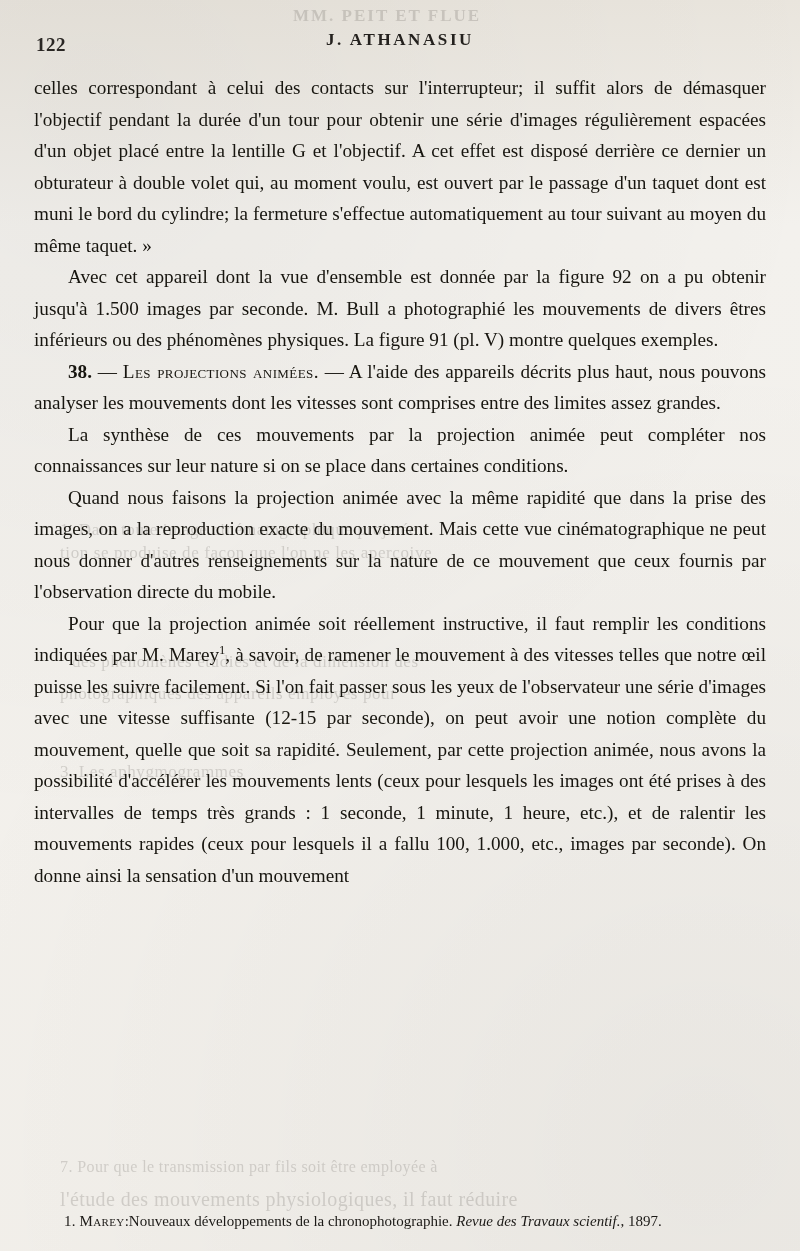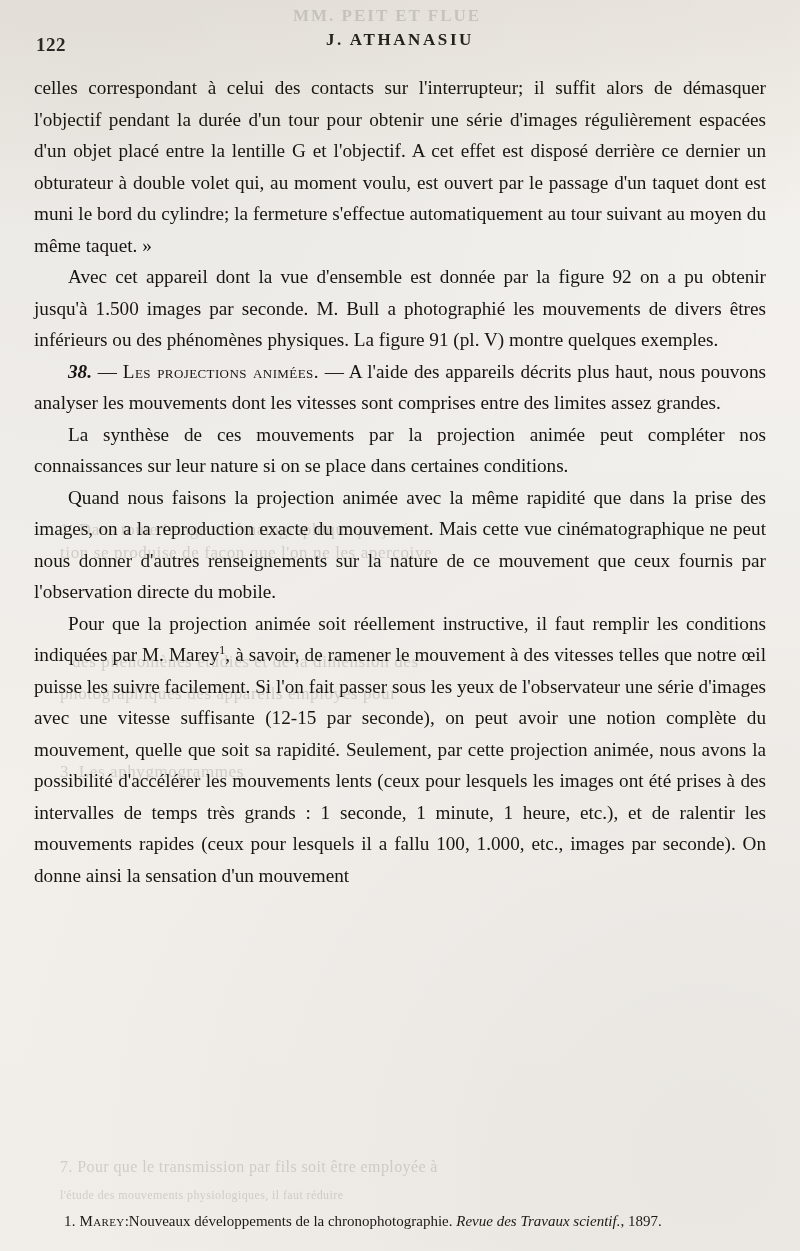--- a/index.html
+++ b/index.html
@@ -69,21 +69,21 @@
   }
   .st-head { top: 6px; left: 265px; font-size: 17px; font-weight: bold; margin-left: 28px; }
   .st-1 { top: 288px; left: 118px; font-size: 17px; letter-spacing: 1px; }
   .st-2 { top: 520px; left: 60px; font-size: 17px; letter-spacing: 0.6px; }
   .st-3 { top: 543px; left: 60px; font-size: 17px; letter-spacing: 0.6px; }
   .st-4 { top: 620px; left: 60px; font-size: 17px; letter-spacing: 0.6px; }
   .st-5 { top: 652px; left: 72px; font-size: 17px; letter-spacing: 0.6px; }
   .st-6 { top: 684px; left: 60px; font-size: 17px; letter-spacing: 0.6px; }
   .st-7 { top: 762px; left: 60px; font-size: 17px; letter-spacing: 0.6px; }
   .st-8 { top: 1158px; left: 60px; font-size: 16px; letter-spacing: 0.4px; }
-  .st-9 { top: 1188px; left: 60px; font-size: 12px; letter-spacing: 0.4px; }
+  .st-9 { top: 1188px; left: 60px; font-size: 20px; letter-spacing: 0.4px; }
 
   .body-text {
     position: relative;
     margin-top: 10px;
     font-size: 19.2px;
     line-height: 31.5px;
     text-align: justify;
     color: #17150f;
   }
   .body-text p {
@@ -95,21 +95,20 @@
     font-family: Liberation Serif, serif;
   }
   .blockquote-run {
     text-indent: 0;
   }
   .section {
     margin-top: 26px;
   }
   .section-num {
     font-weight: bold;
-    font-style: italic;
   }
   .smallcaps {
     font-variant: small-caps;
     letter-spacing: 0.4px;
   }
   .footnote-rule {
     position: absolute;
     left: 34px;
     bottom: 72px;
     width: 150px;

